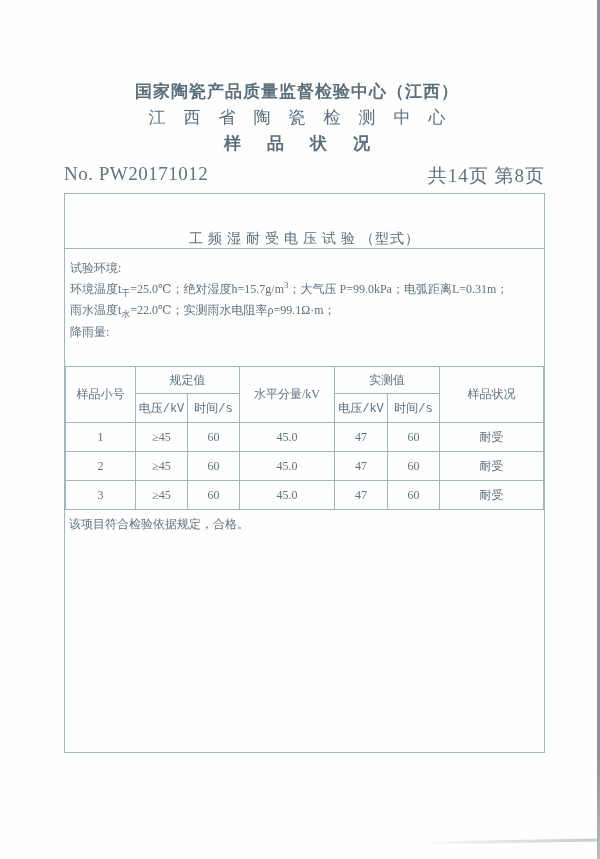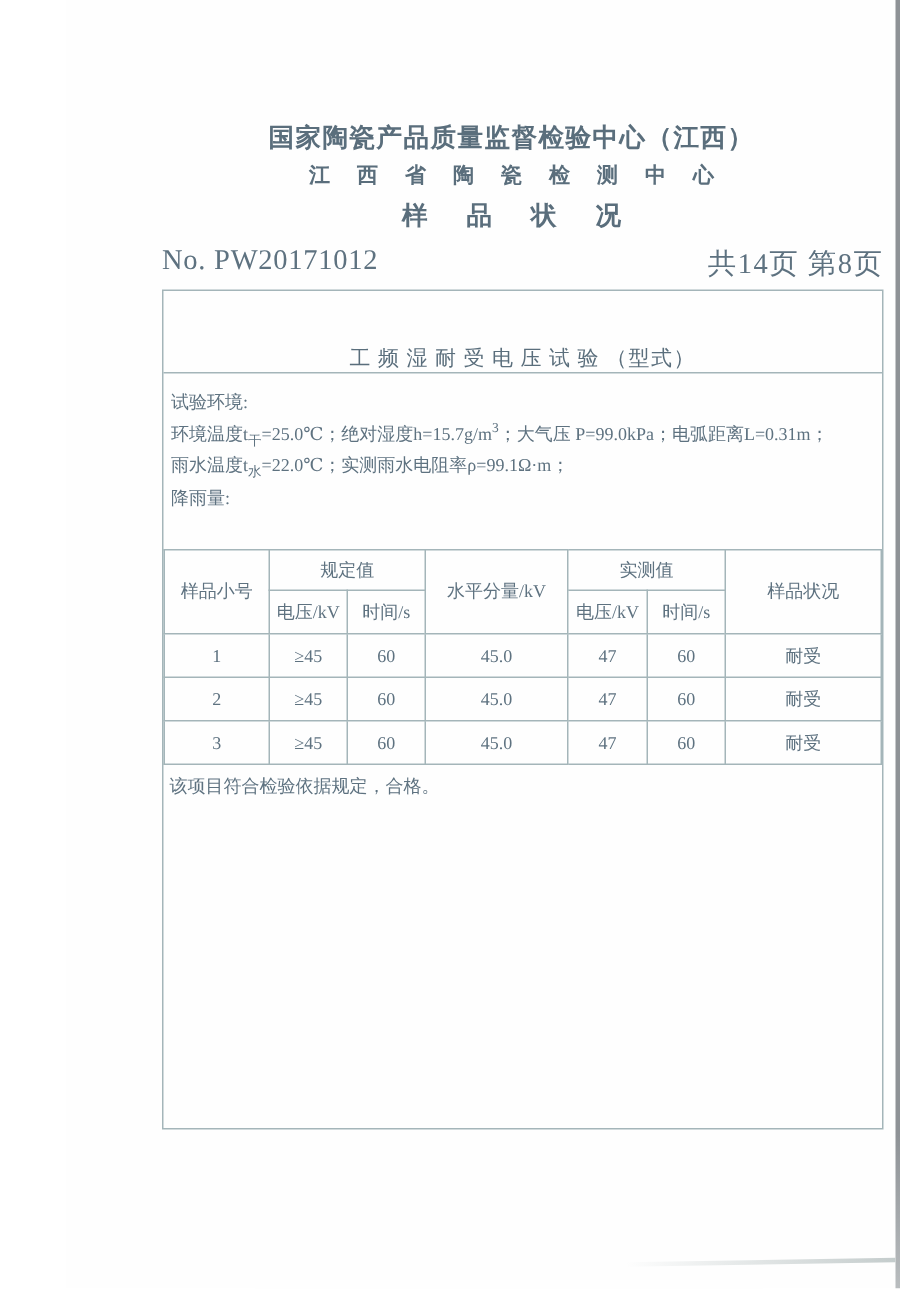--- a/index.html
+++ b/index.html
@@ -4,37 +4,37 @@
 <style>
   * { margin:0; padding:0; box-sizing:border-box; }
   html,body { width:600px; height:859px; }
   body {
     font-family: "Liberation Serif", "DejaVu Serif", serif;
     background:#ffffff;
     color:#5e7280;
     position:relative;
     overflow:hidden;
   }
-  .page { position:absolute; inset:0; background:#fefefe;margin-left:44px; }
+  .page { position:absolute; inset:0; background:#fefefe; }
 
   
   .scan-edge-right {
     position:absolute; top:0; right:0; width:3px; height:100%;
     background:linear-gradient(to bottom,#8e9296 0%,#8e9296 88%,#b9bdbf 100%);
   }
   .scan-edge-bottom {
     position:absolute; right:3px; bottom:16px; width:180px; height:3px;
     background:linear-gradient(to right, rgba(190,198,198,0), #c4cccc);
     transform:rotate(-1deg);
   }
 
   
   .header { position:absolute; top:78px; left:0; width:594px; text-align:center; color:#5a6e7c; }
   .org-line1 { font-size:17px; line-height:27px; letter-spacing:1px; font-weight:600; }
-  .org-line2 { font-size:14px; line-height:26px; letter-spacing:18px; padding-left:18px; font-weight:700; }
+  .org-line2 { font-size:17px; line-height:26px; letter-spacing:18px; padding-left:18px; font-weight:400; }
   .report-title { font-size:17px; line-height:26px; letter-spacing:26px; padding-left:26px; font-weight:600; }
 
   
   .meta-row { position:absolute; top:163px; left:64px; width:481px; font-size:19px; color:#5e7280; }
   .report-no { float:left; letter-spacing:0.5px; }
   .page-info { float:right; letter-spacing:1px; }
 
   
   .frame {
     position:absolute; left:64px; top:193px; width:481px; height:560px;
@@ -52,21 +52,21 @@
   .env sup { font-size:9px; }
 
   table.report-table {
     width:100%; border-collapse:collapse; table-layout:fixed;
     font-size:12px; color:#5e7280; text-align:center;
   }
   .report-table th, .report-table td {
     border:1px solid #a4b5b9; font-weight:normal; padding:0;
   }
   .report-table thead tr.h1 th { height:27px; }
-  .report-table thead tr.h2 th { height:29px; }
+  .report-table thead tr.h2 th { height:29px;font-family:Liberation Mono, monospace; }
   .report-table tbody td { height:29px; }
 
   .conclusion { padding:6px 4px; font-size:12px; line-height:16px; }
 </style>
 </head>
 <body>
 
 <div class="page">
 
   <div class="scan-edge-right"></div>

